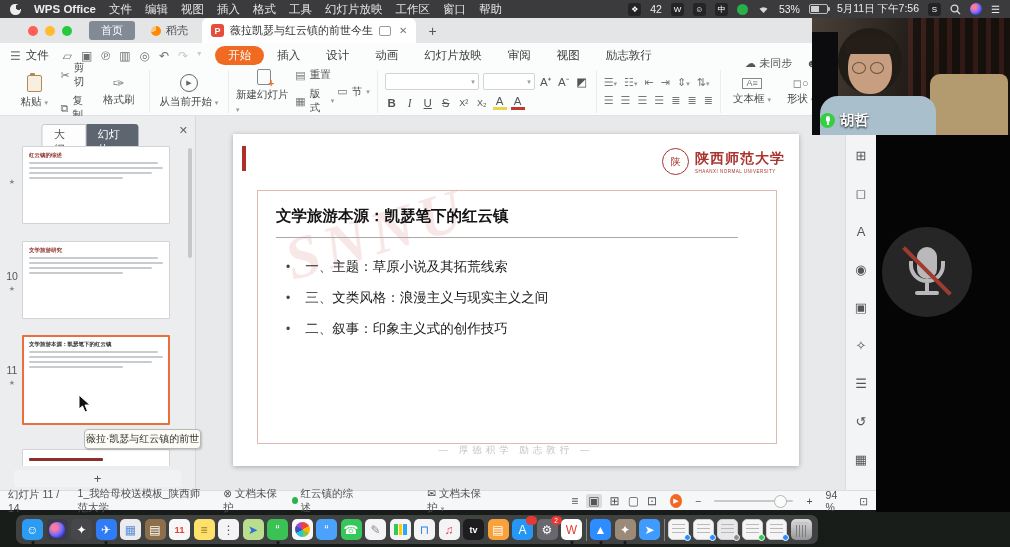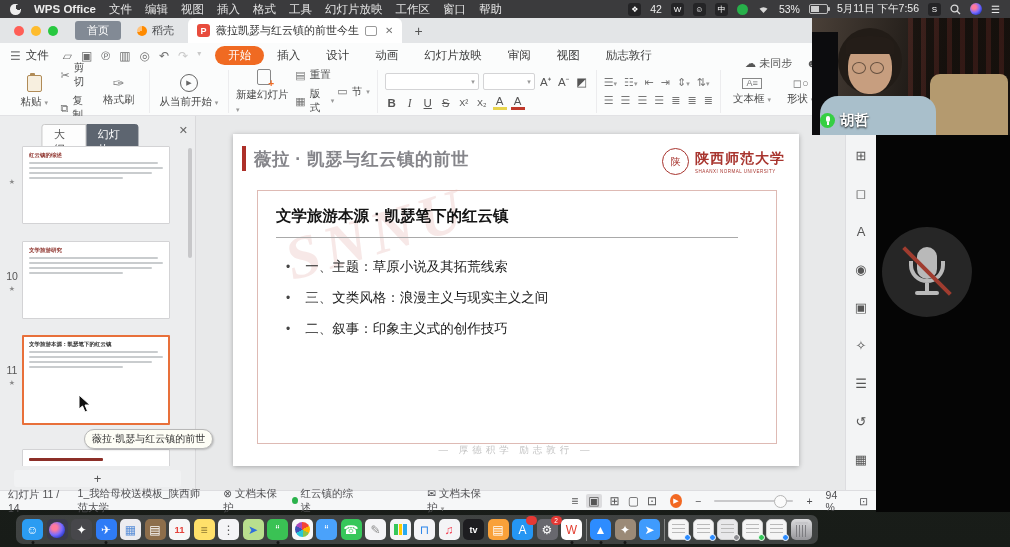--- a/index.html
+++ b/index.html
@@ -14,21 +14,21 @@
   .mb-app{font-weight:bold;}
   .mb-item{opacity:.95;}
   .mb-right{margin-left:auto;display:flex;align-items:center;gap:9px;font-size:10.5px;}
   .mb-box{width:13px;height:13px;border-radius:3px;background:#242426;color:#fff;font-size:8px;display:flex;align-items:center;justify-content:center;}
   .mb-green{width:11px;height:11px;border-radius:50%;background:#27b04a;}
   .batt{width:17px;height:8px;border:1px solid #bdbdbd;border-radius:2px;position:relative;}
   .batt::before{content:"";position:absolute;left:1px;top:1px;bottom:1px;width:8px;background:#cfcfcf;}
   .batt::after{content:"";position:absolute;right:-3px;top:2px;width:2px;height:4px;background:#bdbdbd;border-radius:0 1px 1px 0;}
   .siri-orb{width:12px;height:12px;border-radius:50%;background:radial-gradient(circle at 35% 35%,#ff7a9c 0 18%,#7a6bff 50%,#2336c9 80%);}
   
-  .tabbar{position:absolute;left:0;top:18px;width:876px;height:25px;background:#e3e5e7;display:flex;align-items:center;padding-left:14px;box-sizing:border-box;}
+  .tabbar{position:absolute;left:0;top:18px;width:876px;height:25px;background:#e3e5e7;display:flex;align-items:center;padding-left:28px;box-sizing:border-box;}
   .tl{width:10px;height:10px;border-radius:50%;margin-right:7px;}
   .tl.r{background:#ff5f57}.tl.y{background:#febc2e}.tl.g{background:#28c840}
   .home-pill{margin-left:10px;background:#828a95;color:#fff;font-size:11px;padding:2px 12px;border-radius:3px;}
   .docer{margin-left:16px;gap:5px;font-size:11px;color:#45474a;}
   .docer-dot{width:10px;height:10px;border-radius:50%;background:conic-gradient(#ff8a00 0 70%,#ffc27d 70% 100%);}
   .doc-tab{margin-left:14px;height:25px;background:#fff;border-radius:6px 6px 0 0;display:flex;align-items:center;gap:6px;padding:0 9px;font-size:11px;color:#333;}
   .p-icon{width:13px;height:13px;background:#e84c3d;border-radius:3px;color:#fff;font-size:9px;font-weight:bold;display:flex;align-items:center;justify-content:center;}
   .bubble{width:10px;height:8px;border:1px solid #9a9a9a;border-radius:2px;display:inline-block;}
   .tab-x{color:#777;font-size:10px;margin-left:2px;}
   .new-tab{margin-left:12px;color:#555;font-size:14px;}
@@ -129,21 +129,21 @@
   .fringe{position:absolute;left:34px;top:22px;width:48px;height:18px;background:#241d18;border-radius:45% 45% 0 0;}
   .glass{position:absolute;top:48px;width:12px;height:10px;border:1px solid rgba(35,26,20,.6);border-radius:50%;}
   .g1{left:40px}.g2{left:58px}
   .torso{position:absolute;left:8px;top:82px;width:116px;height:40px;background:#a9bfcb;border-radius:18px 16px 0 0;}
   .nametag{position:absolute;left:8px;bottom:5px;display:flex;align-items:center;gap:5px;}
   .nt-mic{width:15px;height:15px;border-radius:50%;background:#35cf43;position:relative;}
   .nt-mic::before{content:"";position:absolute;left:5.5px;top:3px;width:4px;height:6px;border-radius:2px;background:#fff;}
   .nt-mic::after{content:"";position:absolute;left:6.5px;top:9px;width:2px;height:3px;background:#fff;}
   .nt-name{color:#fff;font-size:14.5px;font-weight:bold;text-shadow:0 1px 2px #000;}
   
-  .tooltip{position:absolute;left:84px;top:429px;background:#fdfdf5;border:1px solid #b8b8b8;border-radius:10px;padding:2px 7px;font-size:10px;color:#333;box-shadow:1px 1px 2px rgba(0,0,0,.2);z-index:45;white-space:nowrap;}
+  .tooltip{position:absolute;left:84px;top:429px;background:#fdfdf5;border:1px solid #b8b8b8;border-radius:4px;padding:2px 1px;font-size:10px;color:#333;box-shadow:1px 1px 2px rgba(0,0,0,.2);z-index:45;white-space:nowrap;}
   .cursor{position:absolute;left:78px;top:394px;z-index:46;}
   
   .dock{position:absolute;left:16px;top:515px;height:29px;display:flex;align-items:center;gap:3.5px;padding:0 6px;background:rgba(130,130,135,.38);border-radius:7px;z-index:48;}
   .dicon{width:21px;height:21px;border-radius:5px;display:flex;align-items:center;justify-content:center;font-size:12px;color:#fff;position:relative;flex-shrink:0;}
   .dicon.run::after{content:"";position:absolute;bottom:-4px;left:50%;transform:translateX(-50%);width:3px;height:3px;border-radius:50%;background:#161616;}
   .dicon.sep{width:1px;height:22px;background:rgba(255,255,255,.35)!important;border-radius:0;}
   .dicon.cal{font-size:9.5px;font-weight:bold;}
   .dicon.tvtext{font-size:9px;font-weight:bold;}
   .dicon.siri::before{content:"";width:16px;height:16px;border-radius:50%;background:radial-gradient(circle at 35% 35%,#ff7a9c 0 18%,#7a6bff 50%,#2336c9 80%);}
   .dicon.pinwheel::before{content:"";width:15px;height:15px;border-radius:50%;background:conic-gradient(#f44336 0 60deg,#ffb300 60deg 120deg,#8bc34a 120deg 180deg,#26c6da 180deg 240deg,#3f51b5 240deg 300deg,#ab47bc 300deg 360deg);}
@@ -435,21 +435,20 @@
           </div>
         </div>
       </div>
     <div class="pscroll"></div>
     <div class="addslide">+</div>
   </div>
 
   <div class="canvas">
     <div class="slide">
       <div class="s-redbar"></div>
-      <div class="s-title">薇拉 · 凯瑟与红云镇的前世</div>
       <div class="s-logo">
         <span class="seal">陕</span>
         <span>
           <div class="l-cn">陕西师范大学</div>
           <div class="l-en">SHAANXI NORMAL UNIVERSITY</div>
         </span>
       </div>
       <div class="s-watermark">SNNU</div>
       <div class="s-box">
         <div class="s-heading">文学旅游本源：凯瑟笔下的红云镇</div>

